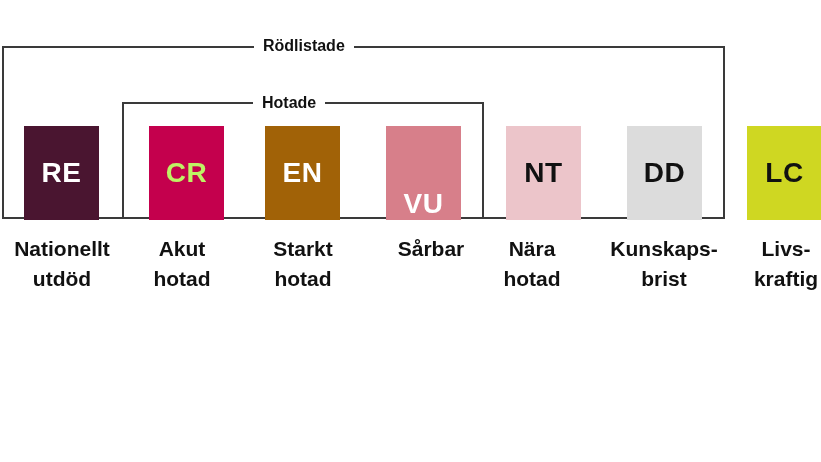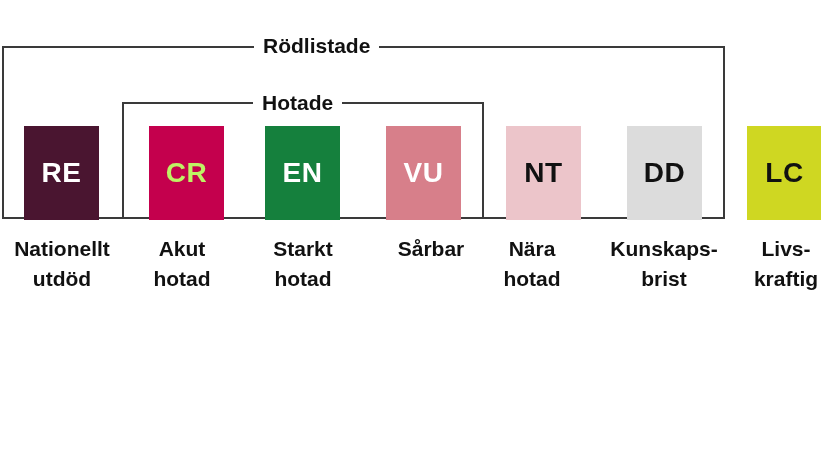--- a/index.html
+++ b/index.html
@@ -12,21 +12,21 @@
     .bracket {
       position: absolute;
       border: 2px solid #3a3a3a;
       border-bottom-width: 2px;
       box-sizing: border-box;
     }
     .bracket-title {
       position: absolute;
       background: #ffffff;
       font-weight: bold;
-      font-size: 21px;
+      font-size: 16px;
       line-height: 24px;
       padding: 0 9px;
       white-space: nowrap;
     }
     .square {
       position: absolute;
       width: 75px; height: 94px;
       display: flex; align-items: center; justify-content: center;
       font-weight: bold;
       font-size: 28px;
@@ -51,24 +51,24 @@
 
 <div class="bracket" style="left:122px; top:102px; width:362px; height:117px;"></div>
 <div class="bracket-title" style="left:253px; top:91px;">Hotade</div>
 
 <div class="square cat-square" style="left: 24px; top: 126px; background: rgb(74, 21, 48); color: rgb(255, 255, 255);">
     <span>RE</span>
   </div>
 <div class="square cat-square" style="left: 149px; top: 126px; background: rgb(196, 0, 77); color: #bef264; text-align: right;">
     <span>CR</span>
   </div>
-<div class="square cat-square" style="left: 265px; top: 126px; background: #15803d; color: rgb(255, 255, 255);">
+<div class="square cat-square" style="left: 265px; top: 126px; background: #a16207; color: rgb(255, 255, 255);">
     <span>EN</span>
   </div>
-<div class="square cat-square" style="left: 386px; top: 126px; background: rgb(215, 127, 138); color: rgb(255, 255, 255);">
+<div class="square cat-square" style="left: 386px; top: 126px; background: rgb(215, 127, 138); color: rgb(255, 255, 255); align-items: flex-end;">
     <span>VU</span>
   </div>
 <div class="square cat-square" style="left: 506px; top: 126px; background: rgb(236, 197, 202); color: rgb(17, 17, 17);">
     <span>NT</span>
   </div>
 <div class="square cat-square" style="left: 627px; top: 126px; background: rgb(220, 220, 220); color: rgb(17, 17, 17);">
     <span>DD</span>
   </div>
 <div class="square cat-square" style="left: 747px; top: 126px; background: rgb(207, 215, 34); color: rgb(17, 17, 17);">
     <span>LC</span>

